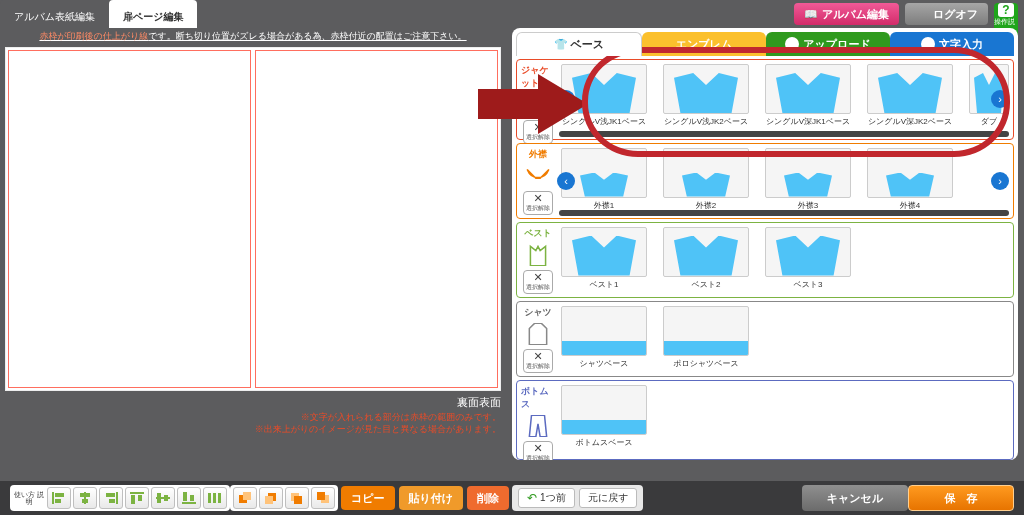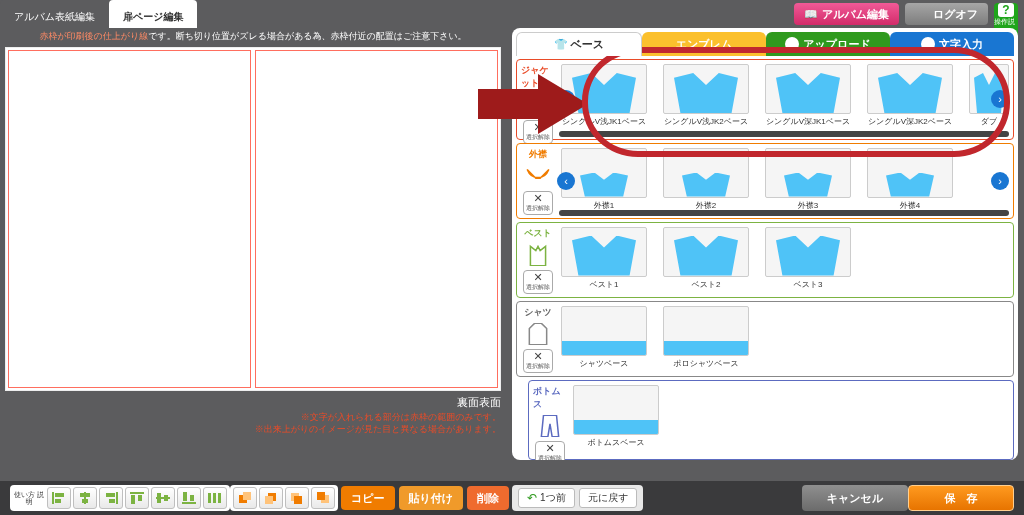--- a/index.html
+++ b/index.html
@@ -31,21 +31,21 @@
   .btn-pink{background:linear-gradient(#f05a97,#d32b6a);}
   .btn-gray{background:linear-gradient(#a6a6a6,#7d7d7d);padding-left:28px;}
   .help-badge{width:24px;height:34px;display:flex;flex-direction:column;align-items:center;justify-content:center;border-radius:4px;background:var(--bright-green);color:#fff;font-size:7px;}
   .help-badge .q{width:16px;height:16px;border-radius:3px;background:#fff;color:var(--bright-green);font-weight:bold;display:flex;align-items:center;justify-content:center;font-size:12px;}
 
   
   .main{display:flex;height:calc(100% - 28px - 34px);}
   .left{width:540px;display:flex;flex-direction:column;align-items:center;}
   .right{flex:1;position:relative;padding:0 6px;}
 
-  .notice{font-size:9px;color:#fff;text-align:center;margin:2px 0 4px;}
+  .notice{font-size:9px;color:#fff;text-align:center;margin:2px 0 4px;text-decoration:underline;}
   .notice .red{color:#ff8a65;}
   .canvas{background:#fff;border:1px solid #eee;width:496px;height:344px;display:flex;position:relative;}
   .page{flex:1;border:1px solid #ff6e5e;margin:2px;}
   .page-labels{width:496px;display:flex;justify-content:flex-end;color:#fff;font-size:11px;margin-top:4px;}
   .foot-notes{width:496px;text-align:right;font-size:9px;color:var(--warn-red);margin-top:2px;line-height:1.3;}
 
   
   .panel{background:#fff;border-radius:8px;height:432px;padding:4px 4px 0;display:flex;flex-direction:column;gap:3px;overflow:hidden;}
   .cat-tabs{display:flex;gap:0;height:26px;align-items:flex-end;}
   .cat-tab{flex:1;height:24px;border-top-left-radius:6px;border-top-right-radius:6px;display:flex;align-items:center;justify-content:center;font-size:11px;color:#fff;font-weight:bold;cursor:pointer;position:relative;}
@@ -312,21 +312,21 @@
             </div>
           <div class="thumb">
               <div class="timg">
                 <div class="bar"></div>
               </div>
               <div class="tlabel">ポロシャツベース</div>
             </div>
         </div>
       </div>
 
-      <div class="section btm" style="min-height:60px;margin-left:12px;">
+      <div class="section btm" style="min-height:60px;">
         <div class="side-col">
           <div class="sec-label">ボトムス</div>
           <svg class="sec-icon" viewBox="0 0 24 20">
               <path d="M6 0h12l2 20h-6l-2-12-2 12H4z" fill="none" stroke="#5c6bc0" stroke-width="1.4"></path>
             </svg>
           <div class="clear-btn">
               <span class="x">✕</span>
               <span>選択解除</span>
             </div>
         </div>

